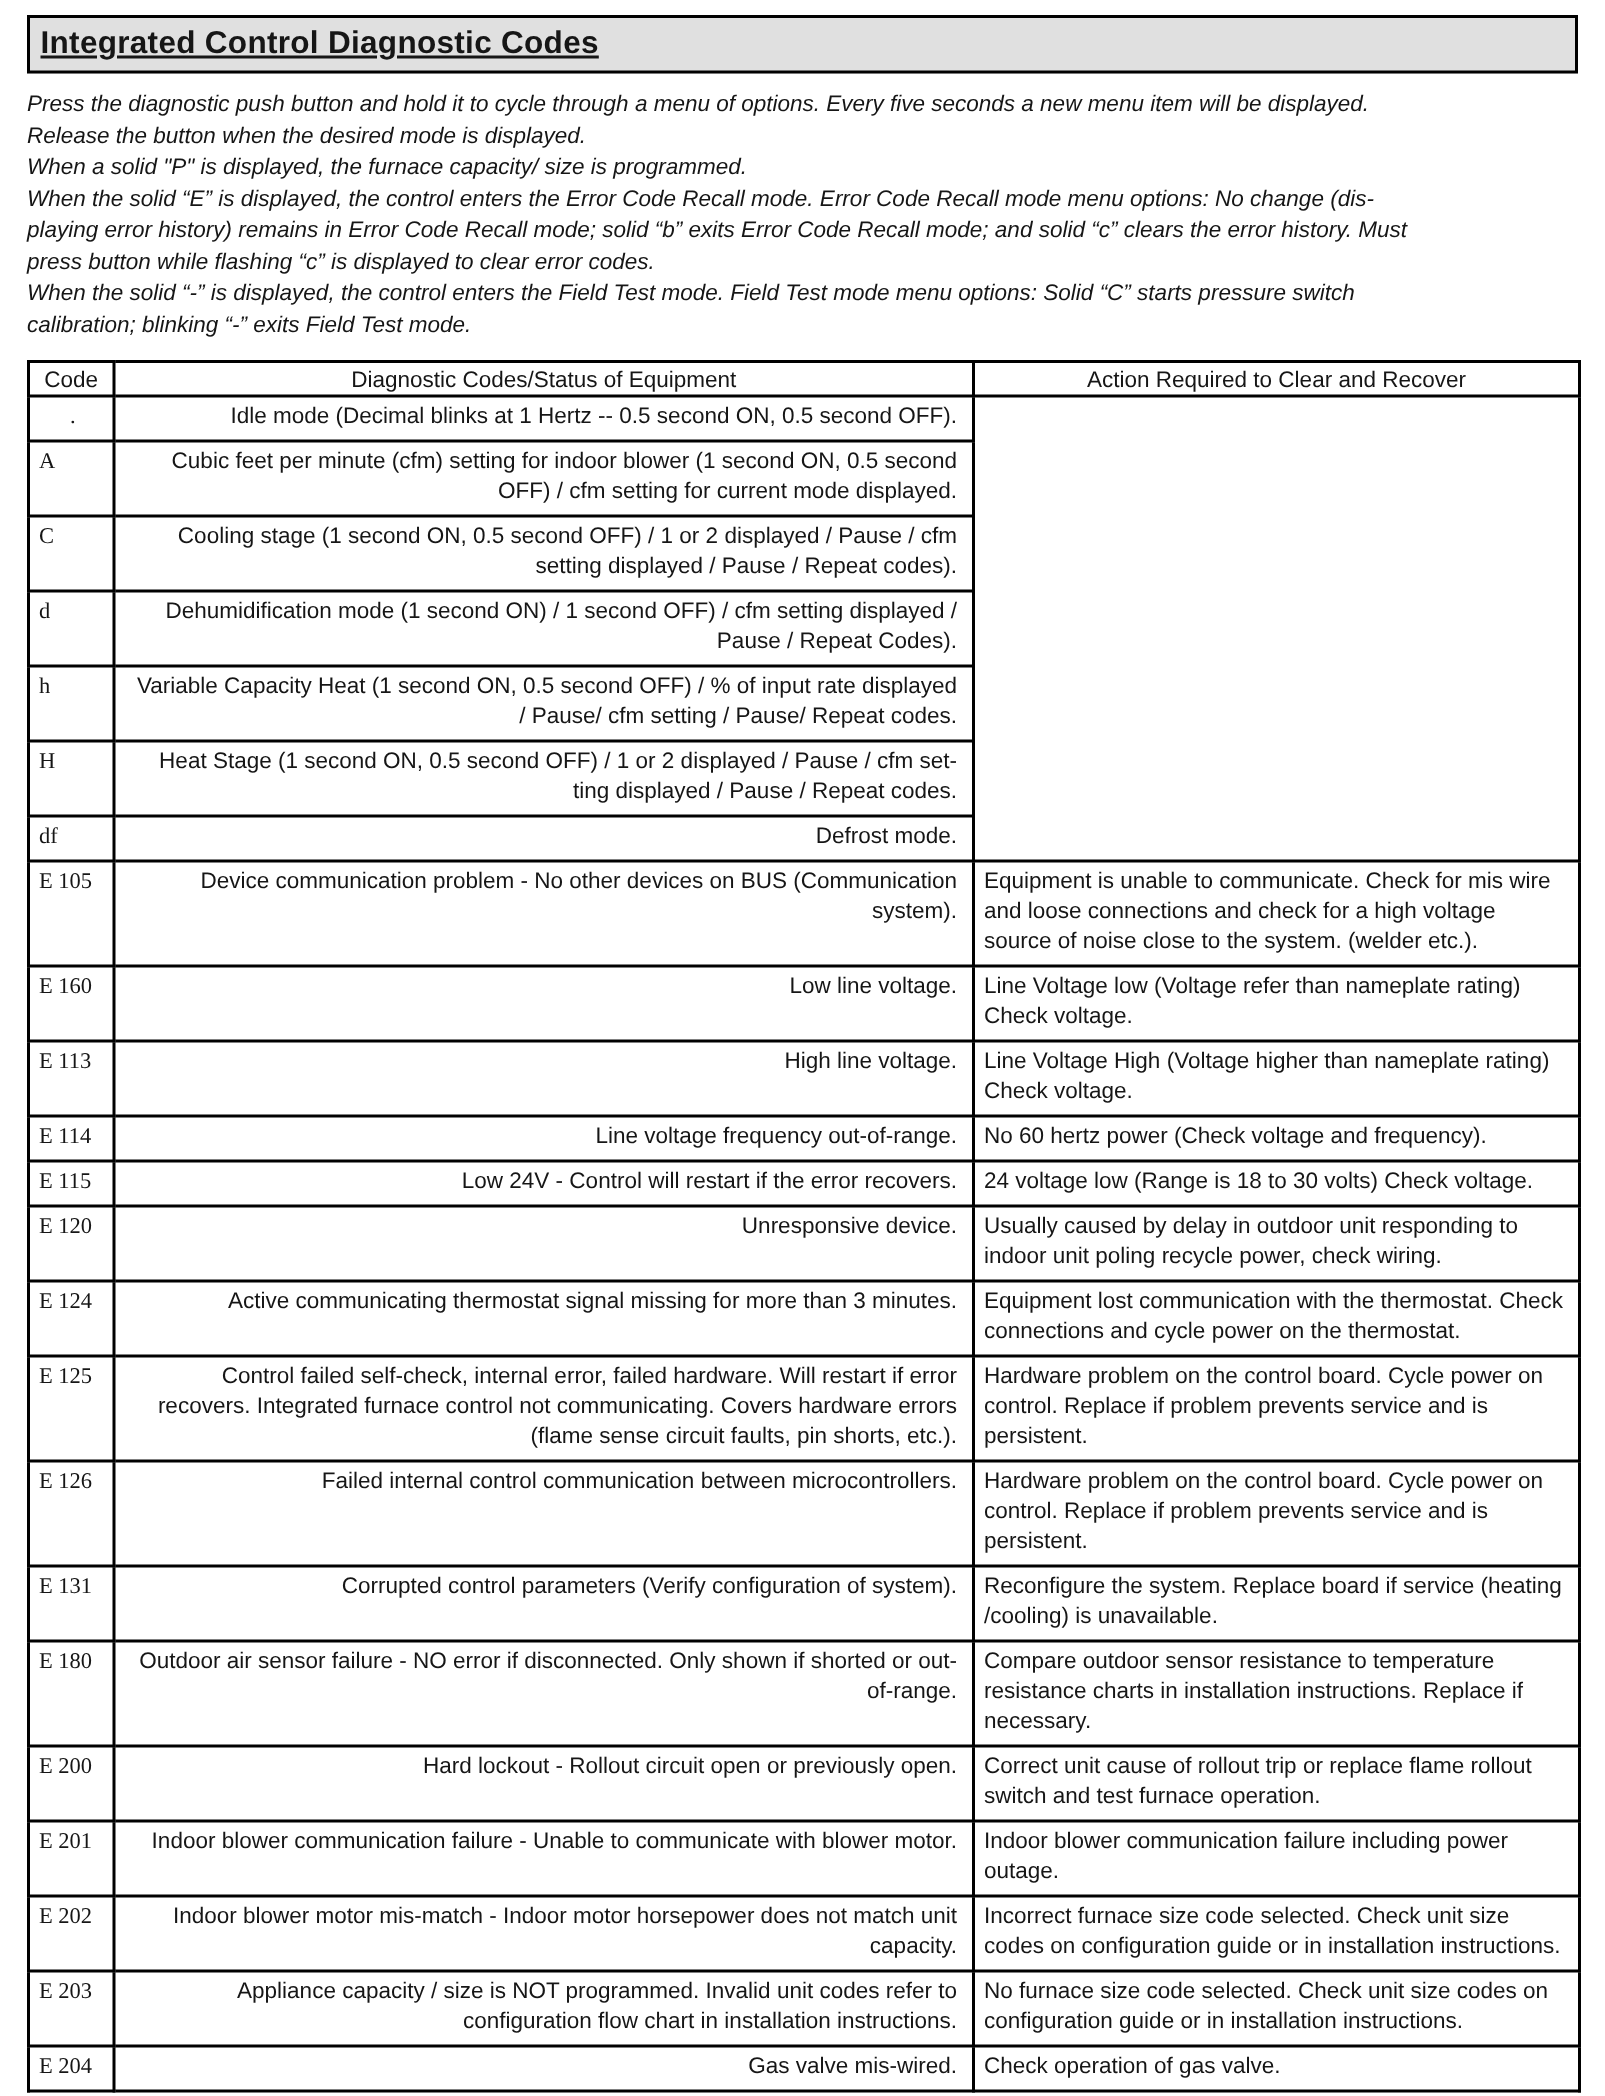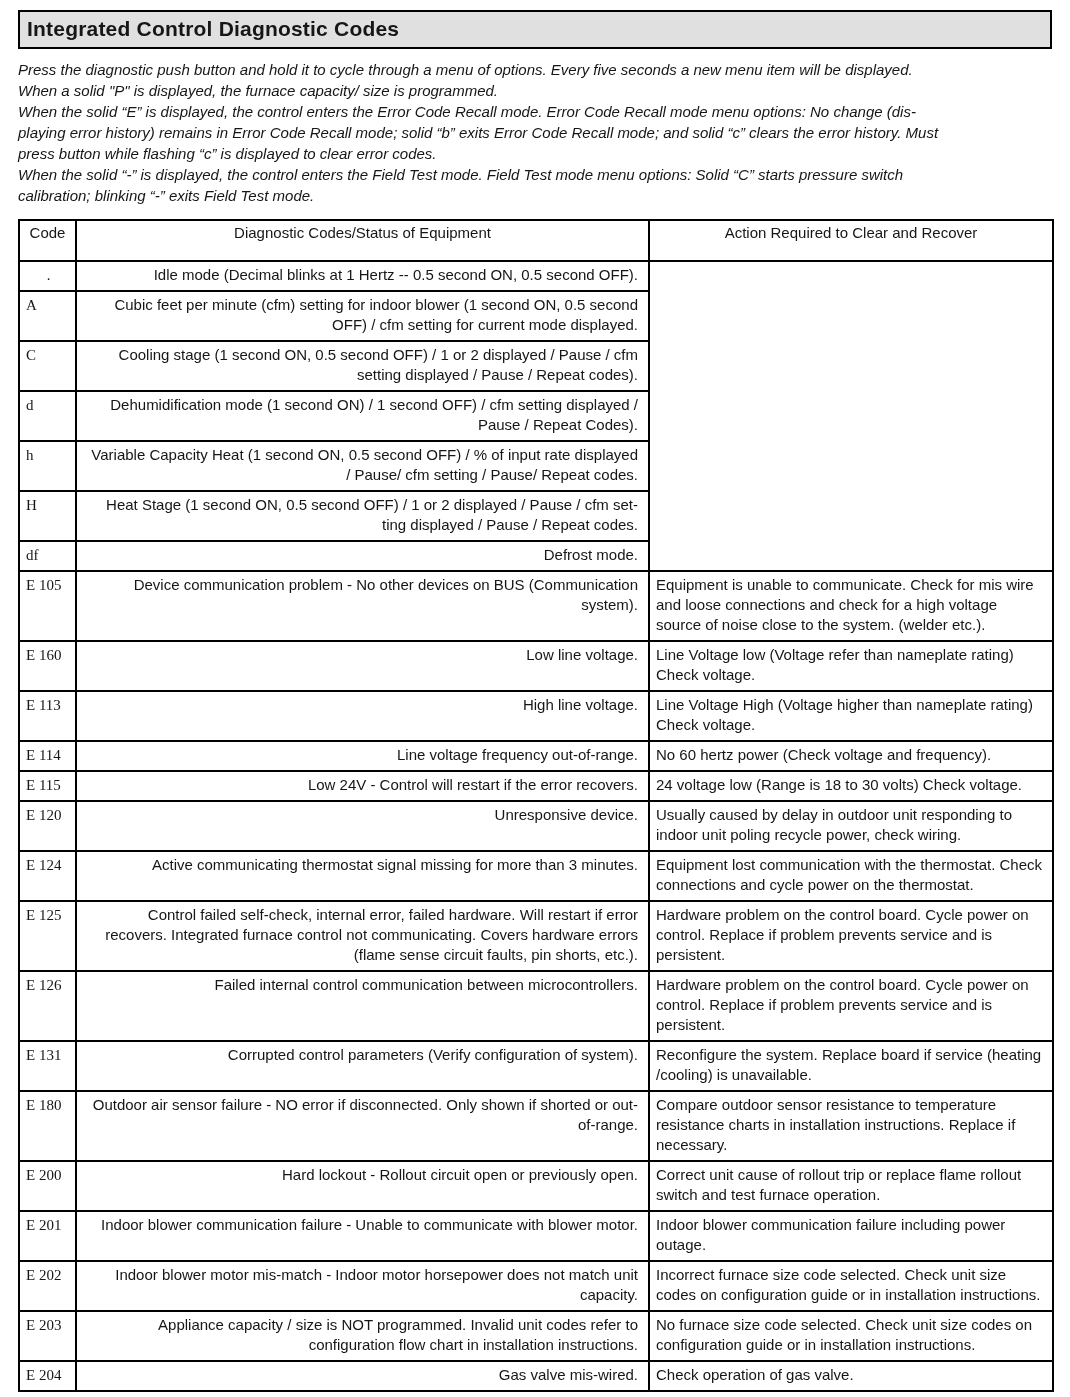--- a/index.html
+++ b/index.html
@@ -14,20 +14,21 @@
   .page { padding: 10px 18px 0 18px; width: 1070px; height: 1397px; }
 
   .title-bar {
     width: 1034px;
     border: 2px solid #000;
     background: #e0e0e0;
     font-size: 21px;
     font-weight: bold;
     padding: 5px 7px 6px 7px;
     letter-spacing: 0.2px;
+    text-decoration: underline;
   }
 
   .intro { margin: 10px 0 13px 0; }
   .intro-line {
     font-size: 15px;
     line-height: 21px;
     white-space: nowrap;
     font-style: italic;
   }
 
@@ -42,21 +43,21 @@
 
   table.diag-table th,
   table.diag-table td {
     border: 2px solid #000;
     vertical-align: top;
     font-size: 15px;
   }
   table.diag-table th {
     font-weight: normal;
     text-align: center;
-    padding: 3px 4px 18px 4px;
+    padding: 3px 4px 0 4px;
     line-height: 18px;
   }
   td.code {
     font-family: "Liberation Serif", serif;
     padding: 3px 4px 4px 6px;
     line-height: 20px;
   }
   tr.status-first td.code { text-align: center; }
   td.desc {
     padding: 3px 10px 5px 9px;
@@ -72,20 +73,21 @@
 </style>
 </head>
 <body>
 
 <div class="page">
 
   <div class="title-bar">Integrated Control Diagnostic Codes</div>
 
   <div class="intro">
       <div class="intro-line">Press the diagnostic push button and hold it to cycle through a menu of options. Every five seconds a new menu item will be displayed.</div>
+      <div class="intro-line">Release the button when the desired mode is displayed.</div>
       <div class="intro-line">When a solid "P" is displayed, the furnace capacity/ size is programmed.</div>
       <div class="intro-line">When the solid “E” is displayed, the control enters the Error Code Recall mode. Error Code Recall mode menu options: No change (dis-</div>
       <div class="intro-line">playing error history) remains in Error Code Recall mode; solid “b” exits Error Code Recall mode; and solid “c” clears the error history. Must</div>
       <div class="intro-line">press button while flashing “c” is displayed to clear error codes.</div>
       <div class="intro-line">When the solid “-” is displayed, the control enters the Field Test mode. Field Test mode menu options: Solid “C” starts pressure switch</div>
       <div class="intro-line">calibration; blinking “-” exits Field Test mode.</div>
     </div>
 
   <table class="diag-table">
     <colgroup>

